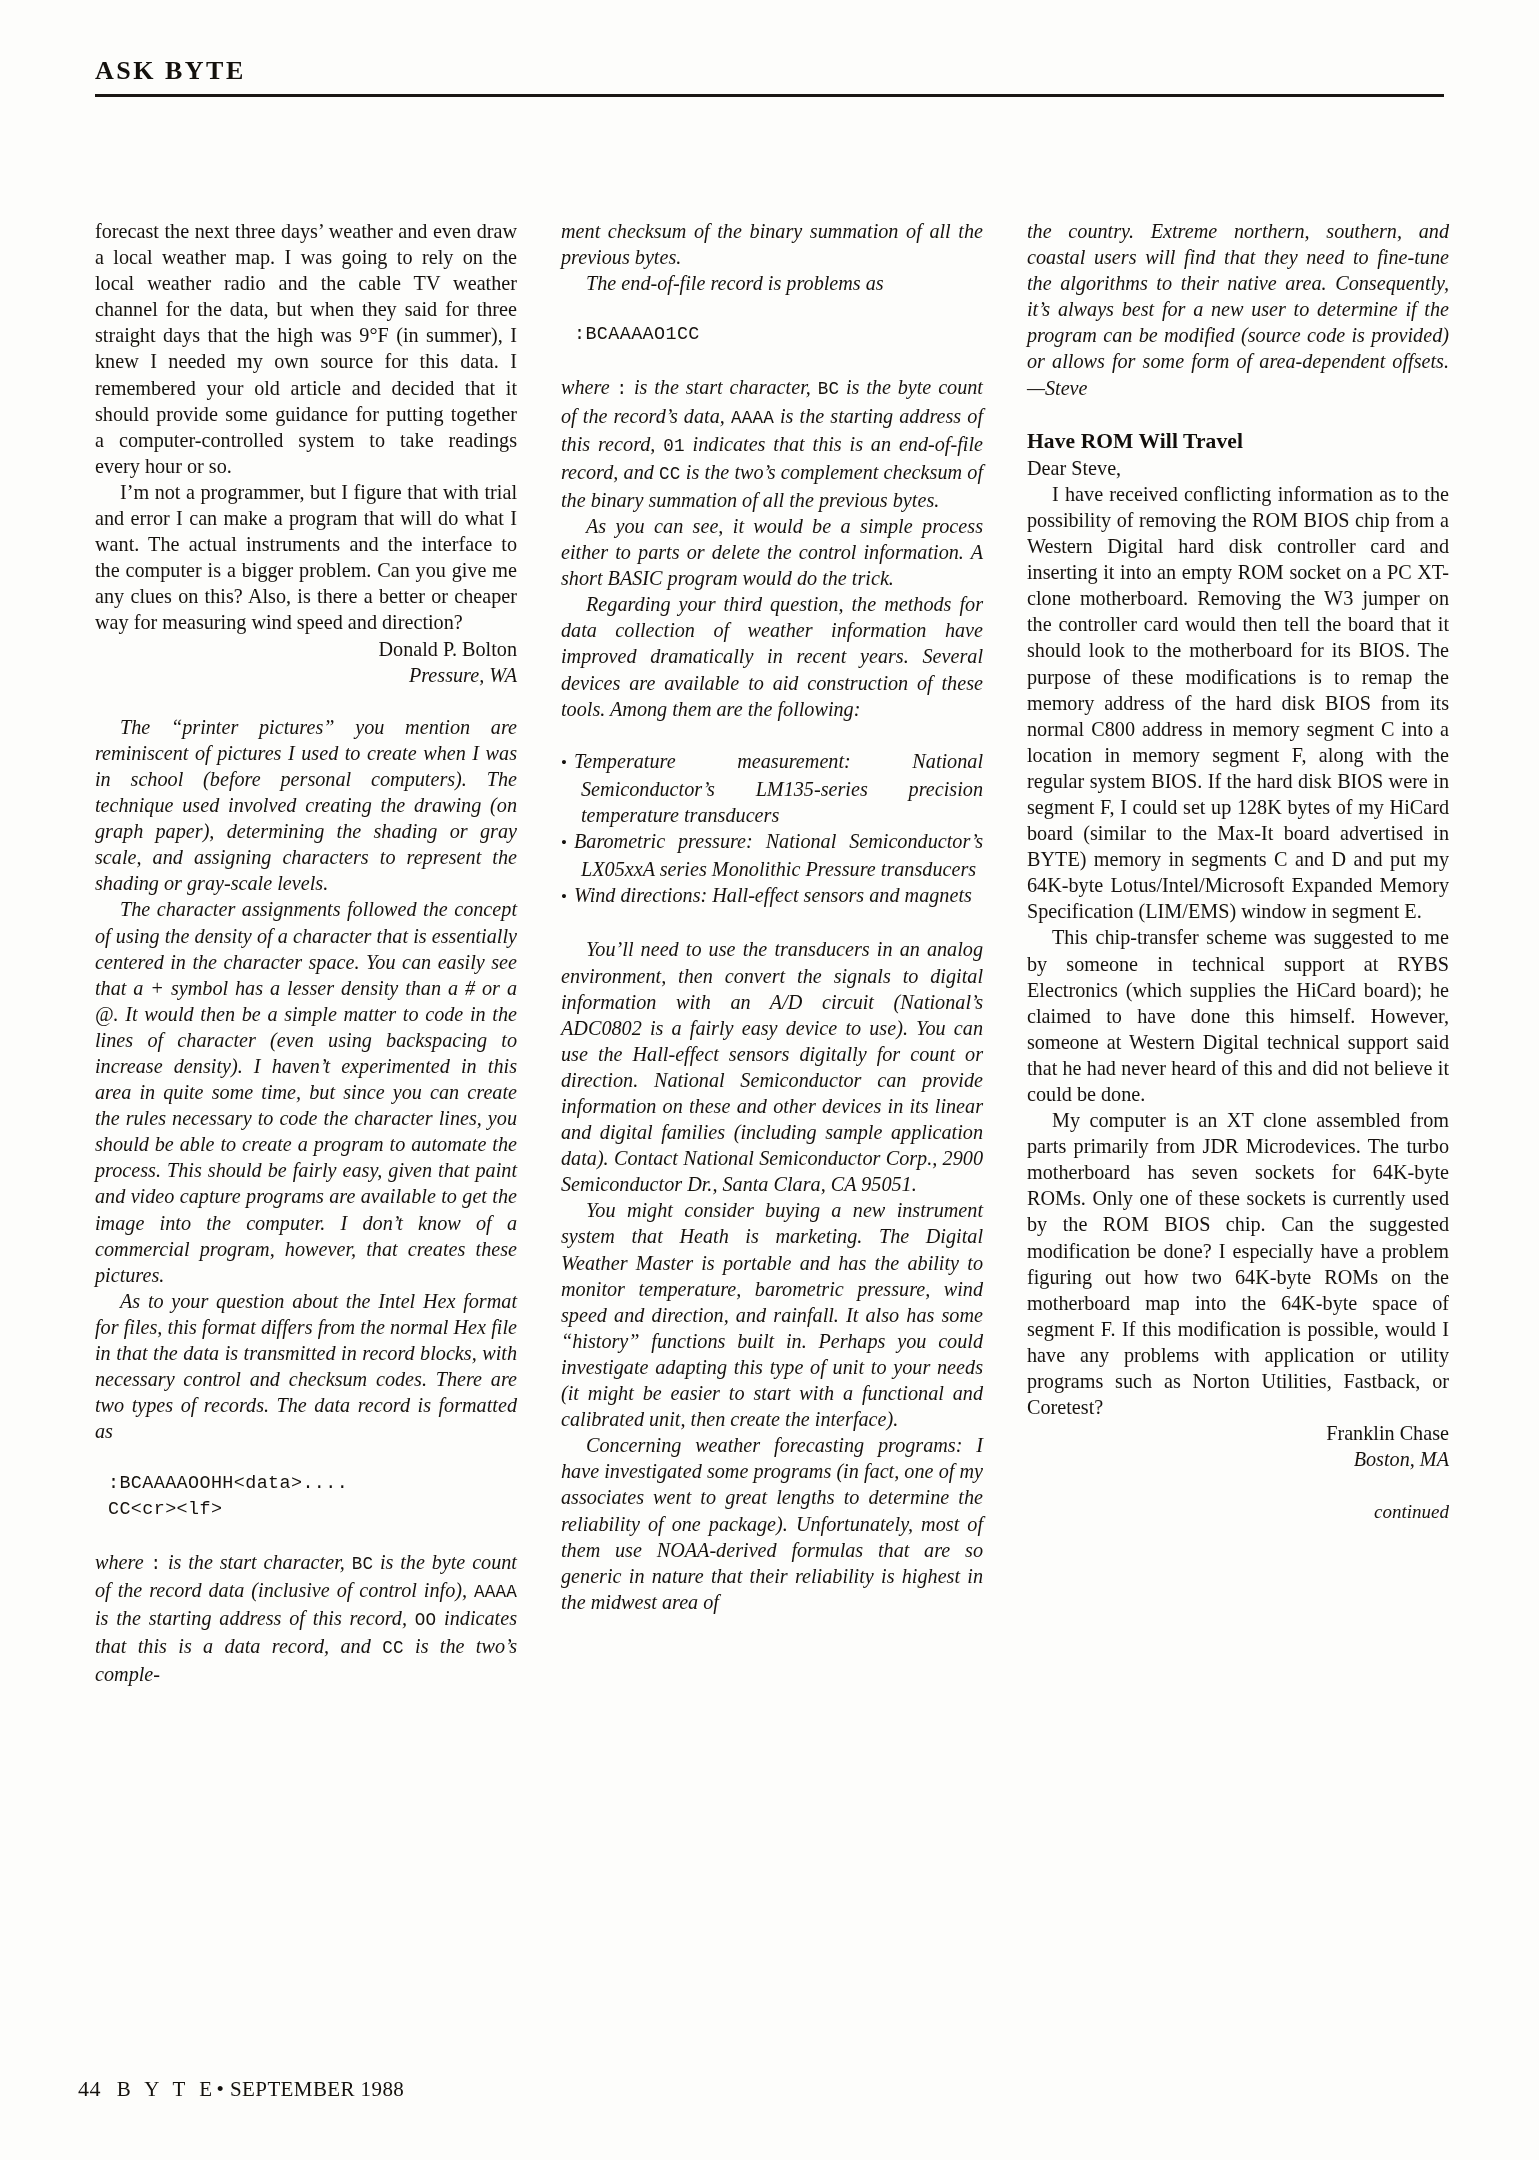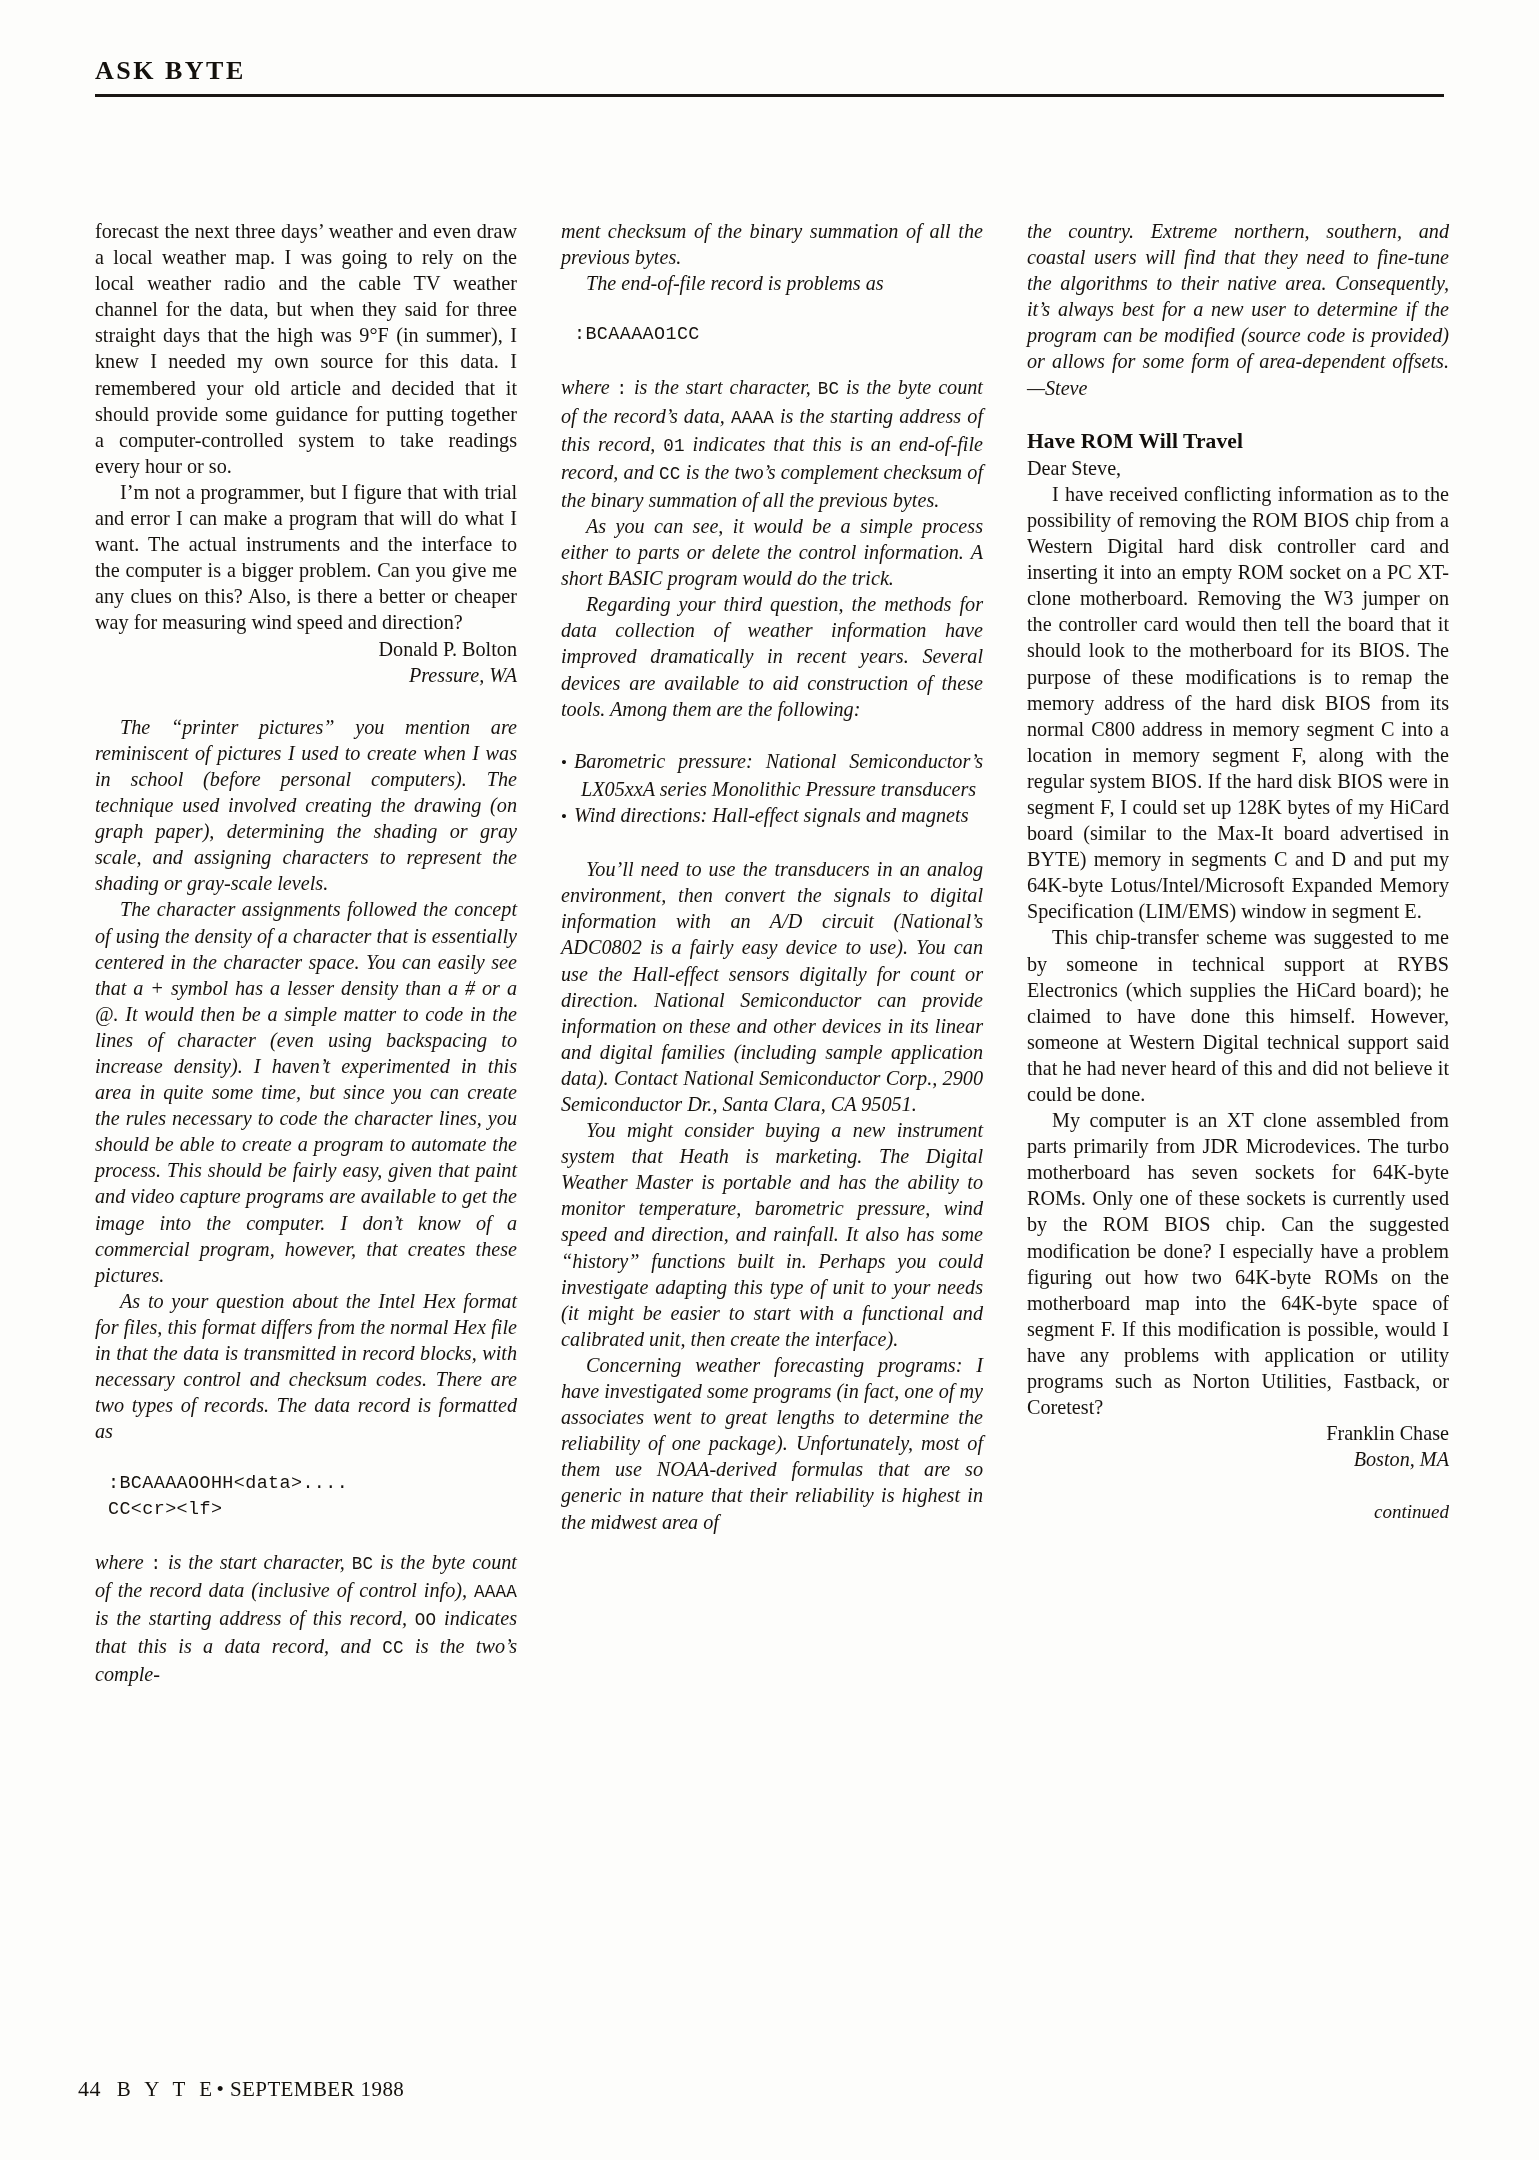--- a/index.html
+++ b/index.html
@@ -181,22 +181,23 @@
     <div class="col">
       <p class="ital">ment checksum of the binary summation of all the previous bytes.</p>
       <p class="ital ind">The end-of-file record is problems as</p>
       <div class="gap"></div>
       <p class="code">:BCAAAAO1CC</p>
       <div class="gap"></div>
       <p class="ital"><span>where </span><span class="mono">:</span><span> is the start character, </span><span class="mono">BC</span><span> is the byte count of the record’s data, </span><span class="mono">AAAA</span><span> is the starting address of this record, </span><span class="mono">01</span><span> indicates that this is an end-of-file record, and </span><span class="mono">CC</span><span> is the two’s complement checksum of the binary summation of all the previous bytes.</span></p>
       <p class="ital ind">As you can see, it would be a simple process either to parts or delete the control information. A short BASIC program would do the trick.</p>
       <p class="ital ind">Regarding your third question, the methods for data collection of weather information have improved dramatically in recent years. Several devices are available to aid construction of these tools. Among them are the following:</p>
       <div class="gap"></div>
+      <p class="bullet"><span class="dot">•</span><span>Temperature measurement: National Semiconductor’s LM135-series precision temperature transducers</span></p>
       <p class="bullet"><span class="dot">•</span><span>Barometric pressure: National Semiconductor’s LX05xxA series Monolithic Pressure transducers</span></p>
-      <p class="bullet"><span class="dot">•</span><span>Wind directions: Hall-effect signals and magnets</span></p>
+      <p class="bullet"><span class="dot">•</span><span>Wind directions: Hall-effect sensors and magnets</span></p>
       <div class="gap"></div>
       <p class="ital ind">You’ll need to use the transducers in an analog environment, then convert the signals to digital information with an A/D circuit (National’s ADC0802 is a fairly easy device to use). You can use the Hall-effect sensors digitally for count or direction. National Semiconductor can provide information on these and other devices in its linear and digital families (including sample application data). Contact National Semiconductor Corp., 2900 Semiconductor Dr., Santa Clara, CA 95051.</p>
       <p class="ital ind">You might consider buying a new instrument system that Heath is marketing. The Digital Weather Master is portable and has the ability to monitor temperature, barometric pressure, wind speed and direction, and rainfall. It also has some “history” functions built in. Perhaps you could investigate adapting this type of unit to your needs (it might be easier to start with a functional and calibrated unit, then create the interface).</p>
       <p class="ital ind">Concerning weather forecasting programs: I have investigated some programs (in fact, one of my associates went to great lengths to determine the reliability of one package). Unfortunately, most of them use NOAA-derived formulas that are so generic in nature that their reliability is highest in the midwest area of</p>
     </div>
 
     <div class="col">
       <p class="ital">the country. Extreme northern, southern, and coastal users will find that they need to fine-tune the algorithms to their native area. Consequently, it’s always best for a new user to determine if the program can be modified (source code is provided) or allows for some form of area-dependent offsets.—Steve</p>
       <div class="gap"></div>
       <p class="subhead">Have ROM Will Travel</p>

